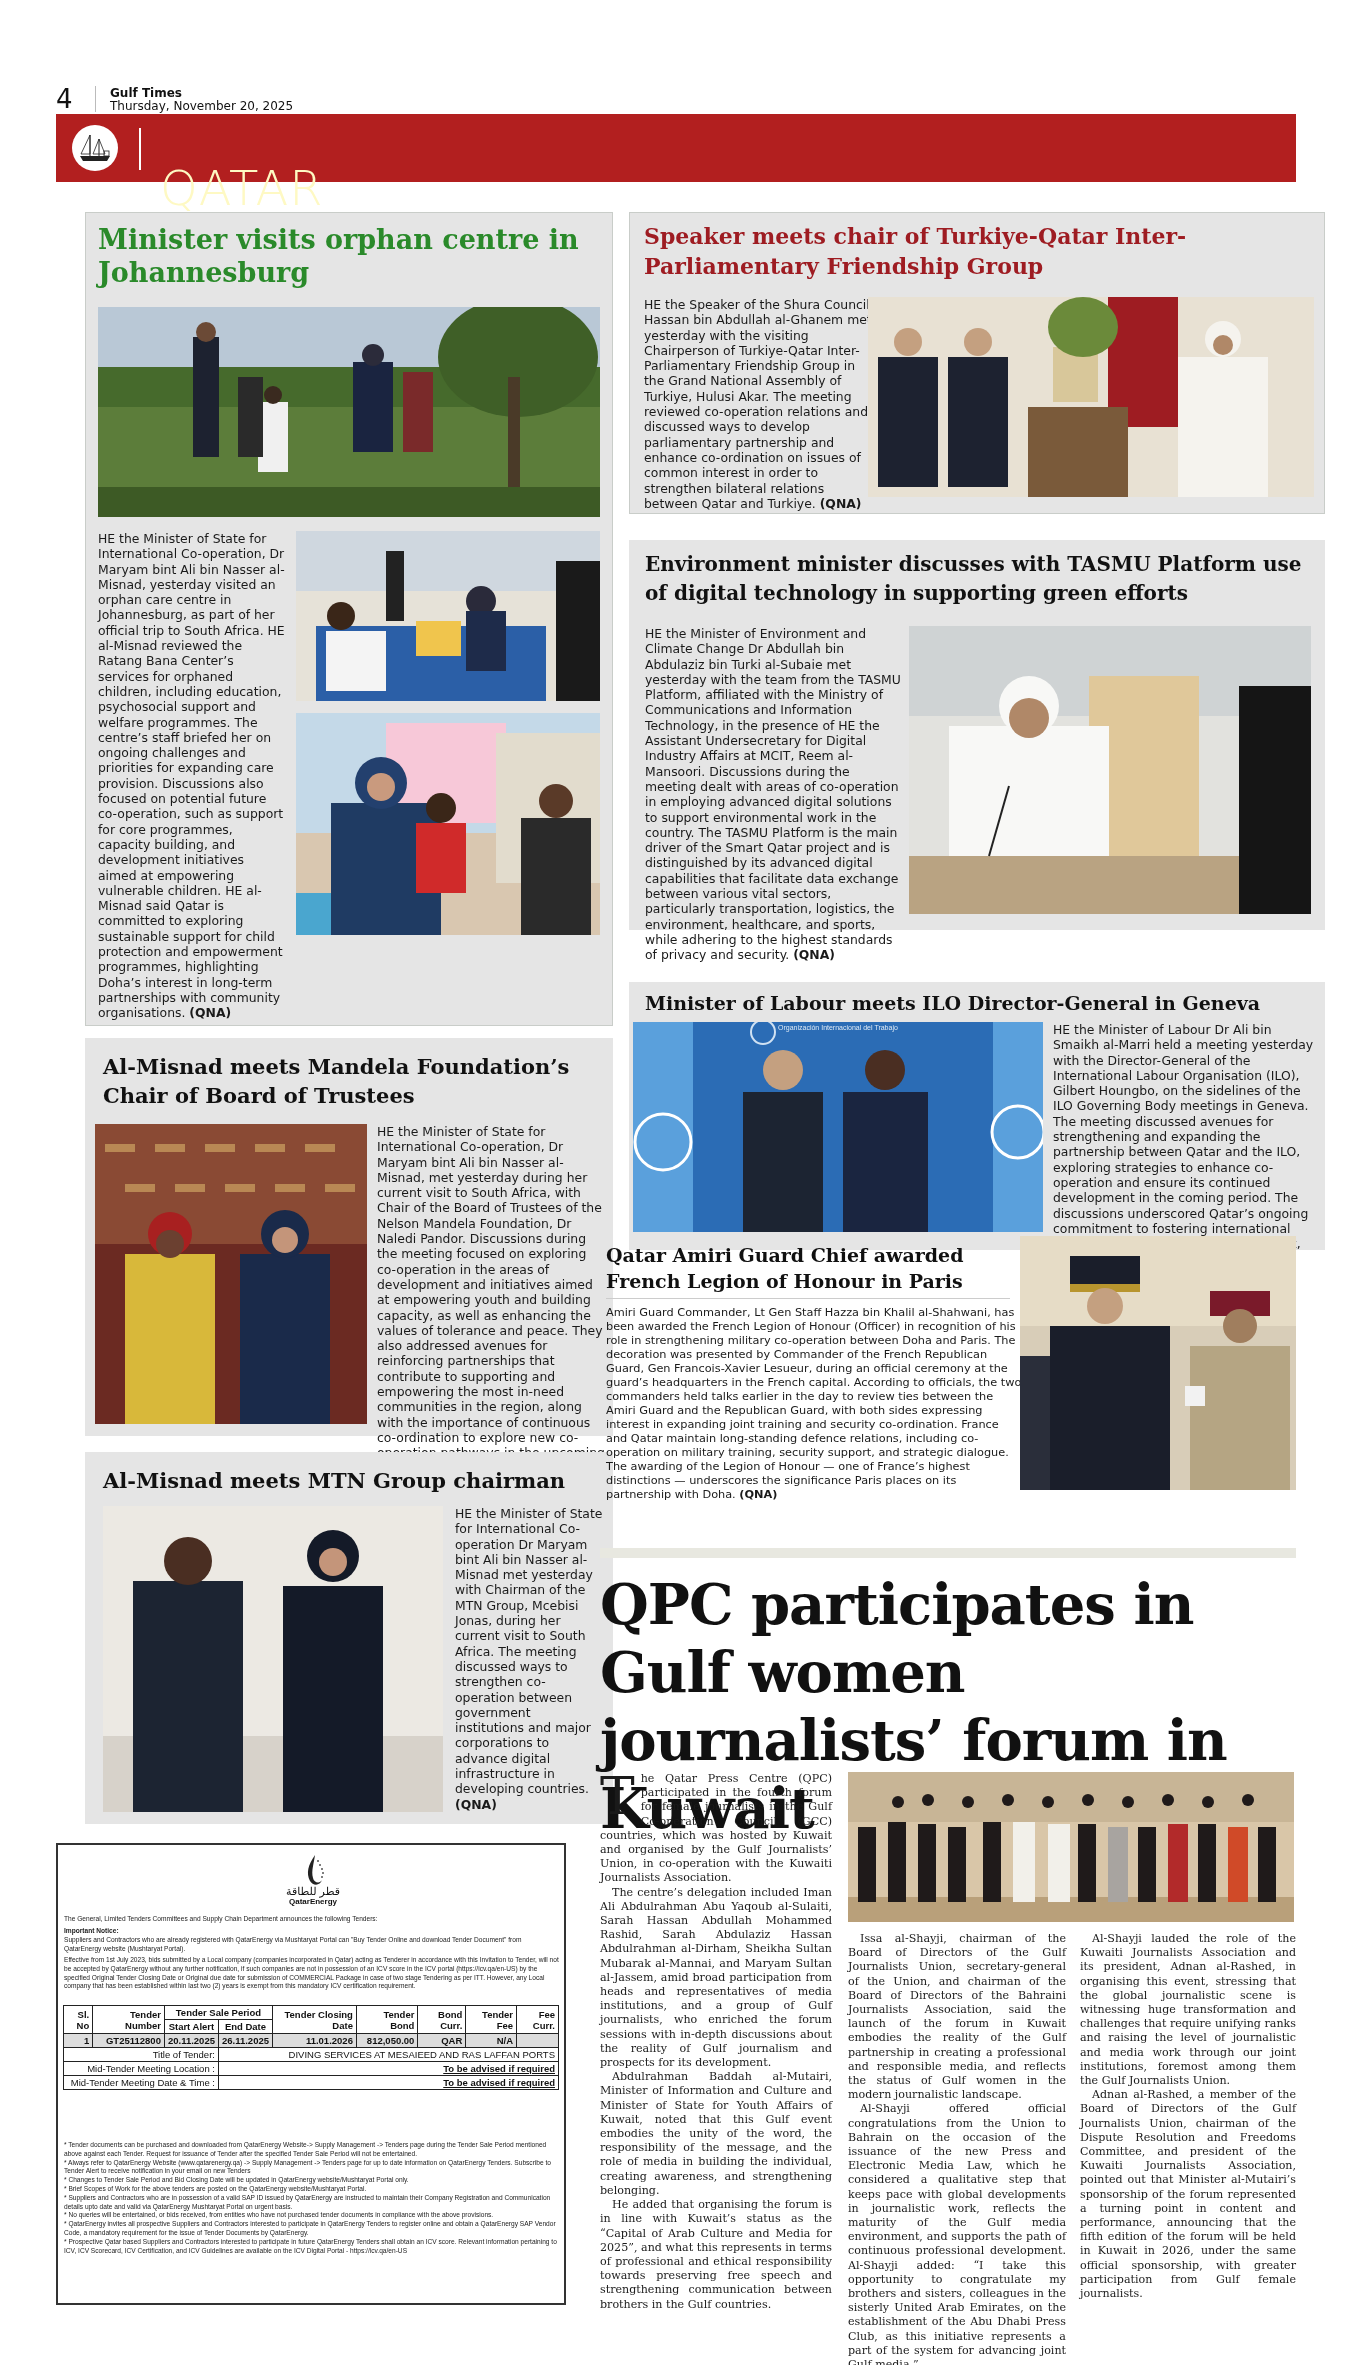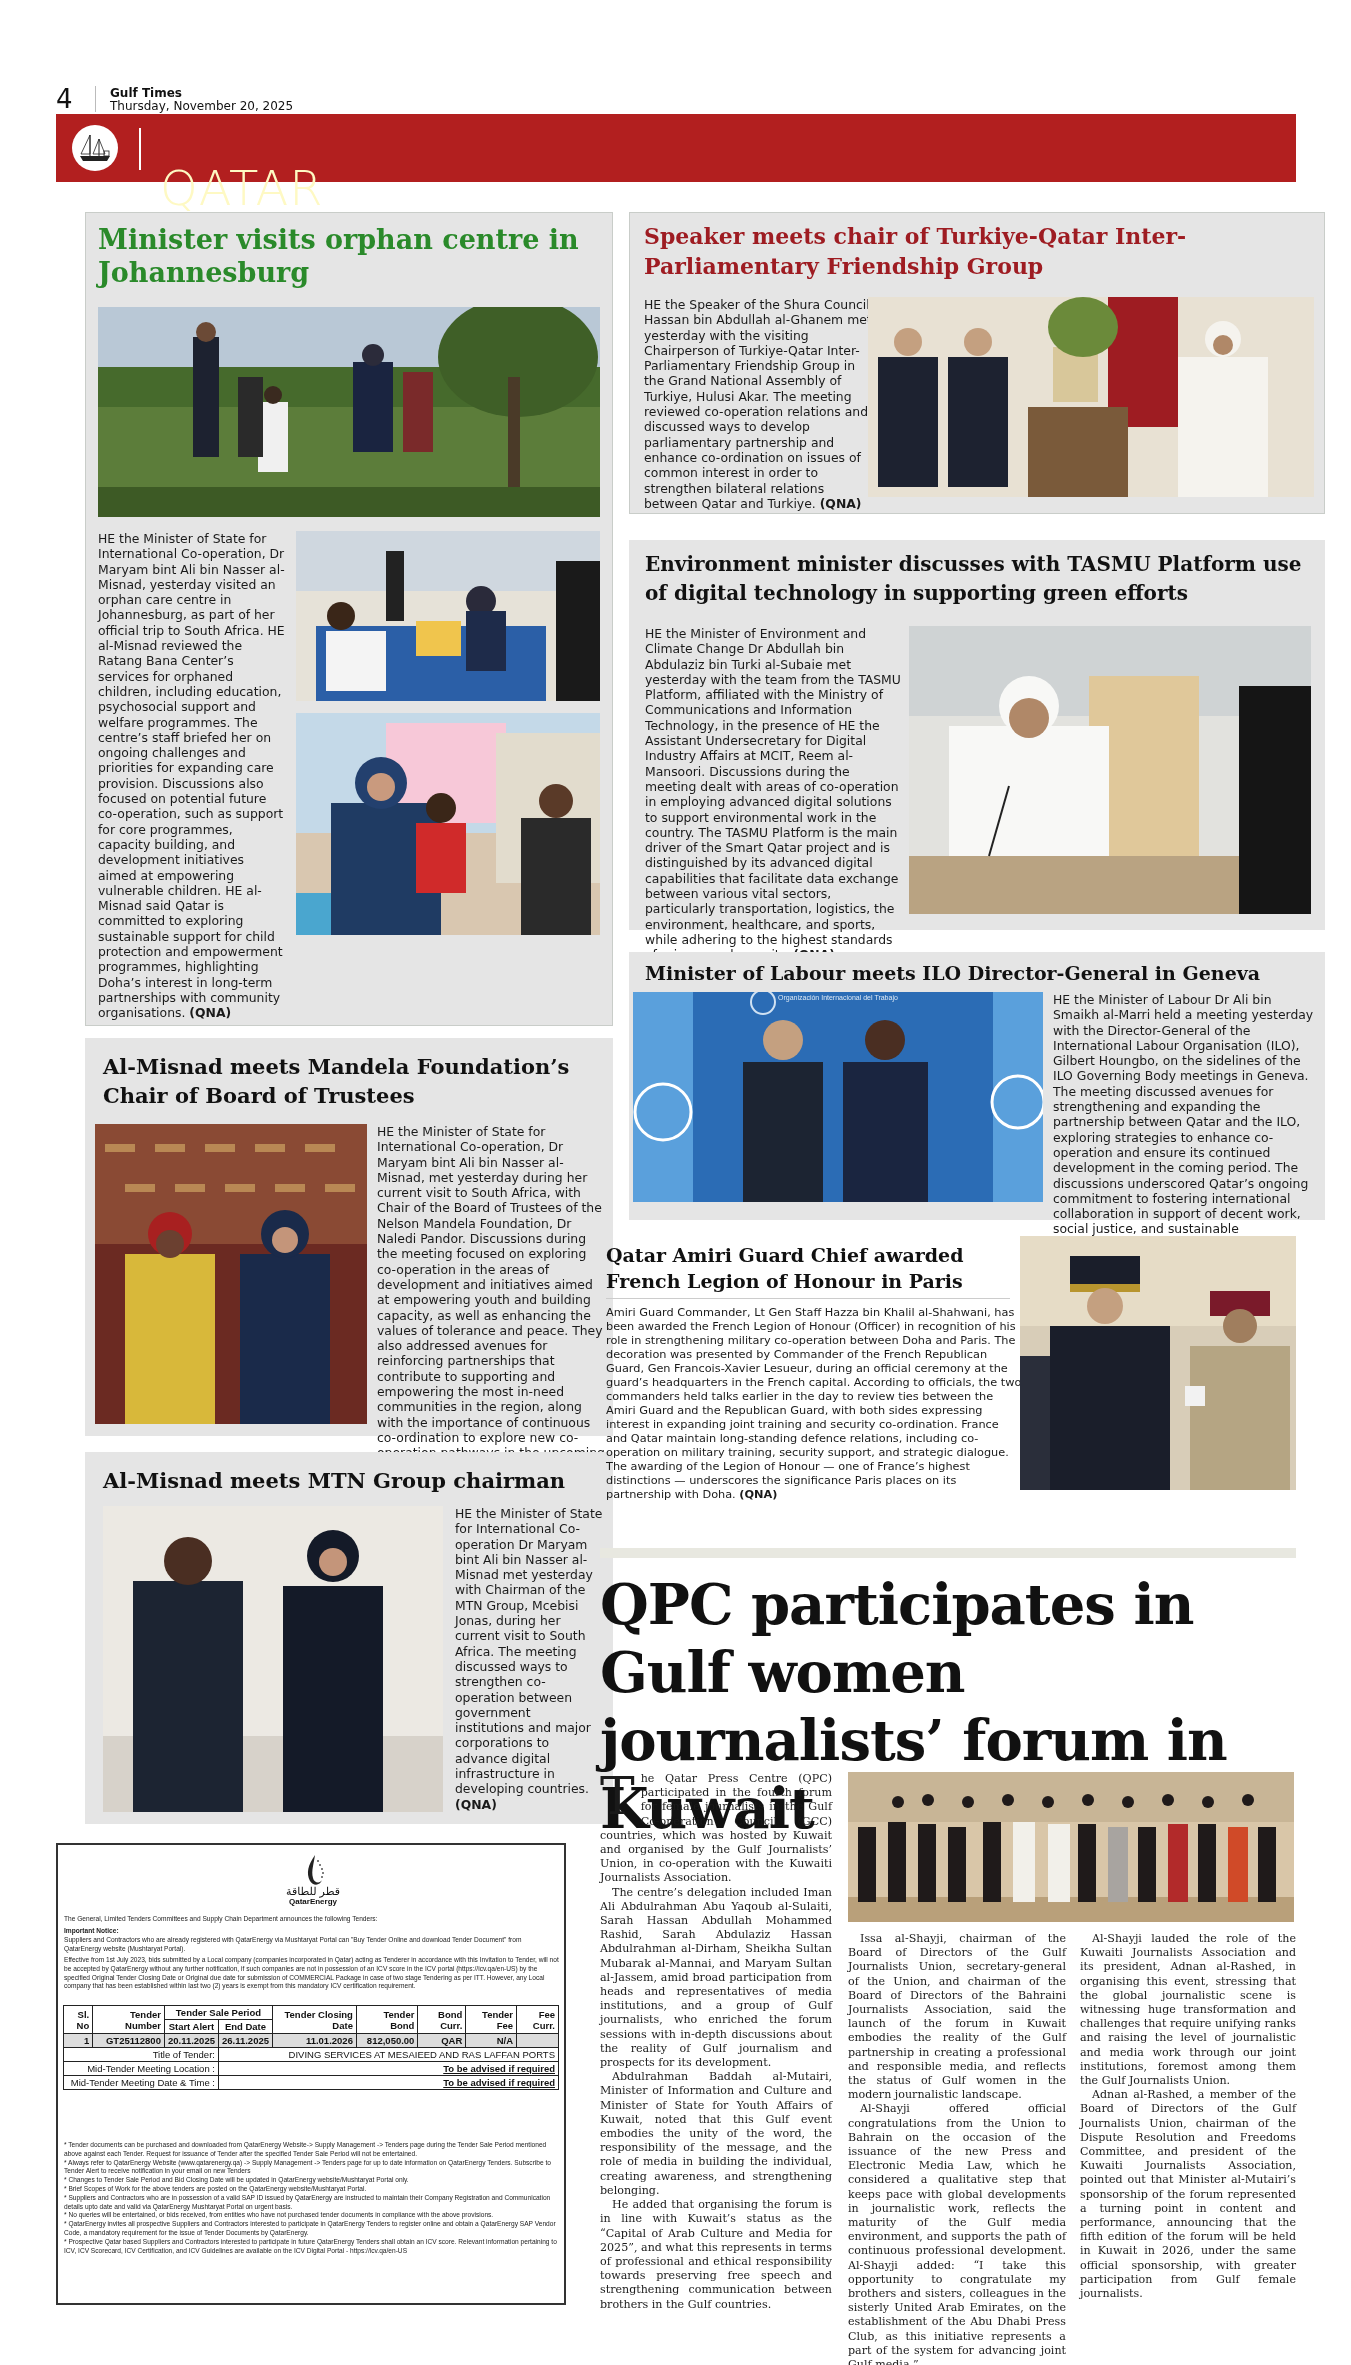--- a/index.html
+++ b/index.html
@@ -292,21 +292,21 @@
       <rect x="40" y="100" width="160" height="188" fill="#f8f8f6"></rect>
       <circle cx="120" cy="80" r="30" fill="#f8f8f6"></circle>
       <circle cx="120" cy="92" r="20" fill="#b08868"></circle>
       <rect x="0" y="230" width="402" height="58" fill="#b9a382"></rect>
       <rect x="330" y="60" width="72" height="228" fill="#151515"></rect>
       <line x1="80" y1="230" x2="100" y2="160" stroke="#222" stroke-width="2"></line>
     </svg>
   </div>
 </div>
 
-<div class="box" style="left:600px; top:952px; width:696px; height:268px;">
+<div class="box" style="left:600px; top:982px; width:696px; height:268px;">
   <div class="headline hl-dark" style="left:16px; top:8px; width:680px; font-size:19px; line-height:26px;">Minister of Labour meets ILO Director-General in Geneva</div>
   <div class="photo" style="left:4px; top:40px; width:410px; height:210px; background:#2a6eb8;">
     <svg width="410" height="210" style="position:absolute; left:0; top:0;">
       <rect width="410" height="210" fill="#2b6cb5"></rect>
       <rect x="0" y="0" width="60" height="210" fill="#5aa0dc"></rect>
       <circle cx="30" cy="120" r="28" fill="none" stroke="#fff" stroke-width="3"></circle>
       <rect x="360" y="0" width="50" height="210" fill="#5aa0dc"></rect>
       <circle cx="385" cy="110" r="26" fill="none" stroke="#fff" stroke-width="3"></circle>
       <circle cx="130" cy="10" r="12" fill="none" stroke="#cfe1f3" stroke-width="2"></circle>
       <rect x="110" y="70" width="80" height="140" fill="#1c2432"></rect>

